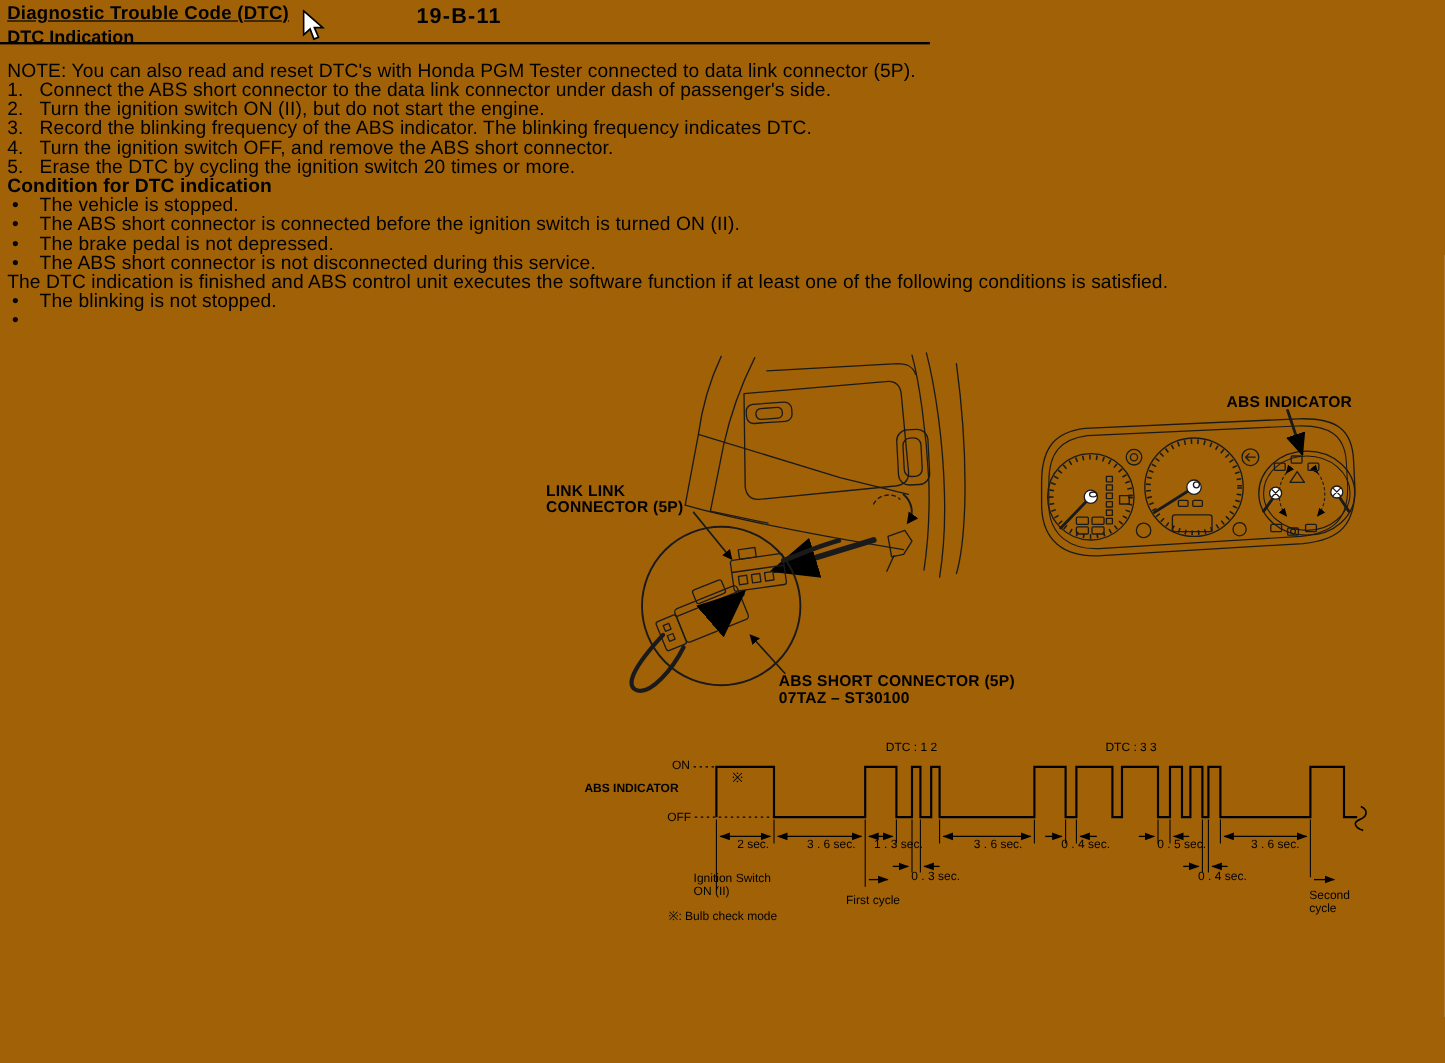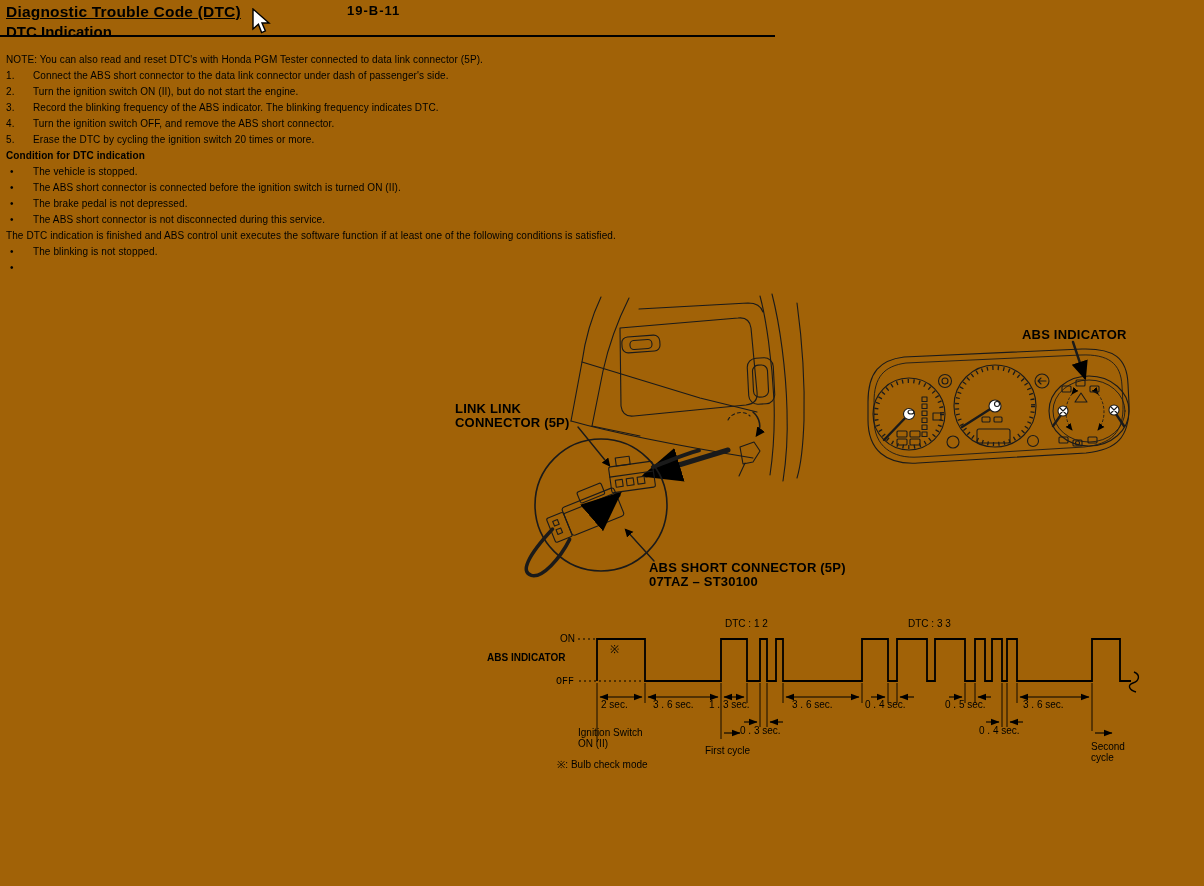--- a/index.html
+++ b/index.html
@@ -4,41 +4,41 @@
 <style>
   html,body{margin:0;padding:0;}
   body{width:1204px;height:886px;background:#ffffff;overflow:hidden;
        font-family:"Liberation Sans", sans-serif;color:#000;}
   #page{position:relative;width:1204px;height:886px;background:#a16207;}
 
   
   .hdr-title{position:absolute;left:6px;top:3px;font-size:15.5px;font-weight:bold;
              text-decoration:underline;letter-spacing:.2px;}
   .hdr-sub{position:absolute;left:6px;top:23px;font-size:15px;font-weight:bold;}
-  .hdr-page{position:absolute;left:347px;top:3px;font-size:13px;font-weight:bold;letter-spacing:1px;}
+  .hdr-page{position:absolute;left:347px;top:3px;font-size:18px;font-weight:bold;letter-spacing:1px;}
   .hdr-rule{position:absolute;left:0;top:35px;width:775px;height:2px;background:#000;}
 
   
-  .textblock{position:absolute;left:6px;top:52px;width:790px;font-size:10px;
+  .textblock{position:absolute;left:6px;top:52px;width:790px;font-size:16px;
              letter-spacing:.1px;line-height:16px;}
   .tline{white-space:nowrap;display:flex;}
   .tmark{display:inline-block;width:27px;flex:0 0 27px;}
   .tmark.bullet{padding-left:4px;width:23px;flex-basis:23px;}
   .theading{font-weight:bold;}
 
   
   .fig{position:absolute;}
   .fig svg{position:absolute;left:0;top:0;}
   .figlabel{position:absolute;font-size:13px;font-weight:bold;line-height:13.5px;
             letter-spacing:.2px;white-space:nowrap;}
 
   
   .tdlabel{position:absolute;font-size:10px;line-height:11px;white-space:nowrap;}
   .tdlabel.bold{font-weight:bold;}
-  .tdlabel.ctr{text-align:left;}
+  .tdlabel.ctr{text-align:right;}
 
   .cursor{position:absolute;left:252px;top:8px;}
 </style>
 </head>
 <body>
 
 <div id="page">
 
   <div class="hdr-title">Diagnostic Trouble Code (DTC)</div>
   <div class="hdr-sub">DTC Indication</div>
@@ -308,21 +308,21 @@
         <line x1="986" y1="722" x2="999" y2="722" marker-end="url(#ah-t)"></line>
         <line x1="1023" y1="722" x2="1010" y2="722" marker-end="url(#ah-t)"></line>
 
         <line x1="724" y1="733" x2="740" y2="733" marker-end="url(#ah-t)"></line>
         <line x1="1095" y1="733" x2="1112" y2="733" marker-end="url(#ah-t)"></line>
       </g>
     </svg>
 
     <div class="tdlabel bold" style="left:32px;top:39px;">ABS INDICATOR</div>
     <div class="tdlabel" style="left:105px;top:20px;">ON</div>
-    <div class="tdlabel" style="left:101px;top:63px;font-family:Liberation Mono, monospace;">OFF</div>
+    <div class="tdlabel" style="left:101px;top:63px;">OFF</div>
     <div class="tdlabel" style="left:155px;top:31px;font-size:11px;">※</div>
 
     <div class="tdlabel ctr" style="left:270px;top:5px;width:56px;">DTC : 1 2</div>
     <div class="tdlabel ctr" style="left:453px;top:5px;width:56px;">DTC : 3 3</div>
 
     <div class="tdlabel ctr" style="left:146px;top:86px;width:40px;">2 sec.</div>
     <div class="tdlabel ctr" style="left:198px;top:86px;width:60px;">3 . 6 sec.</div>
     <div class="tdlabel ctr" style="left:254px;top:86px;width:60px;">1 . 3 sec.</div>
     <div class="tdlabel ctr" style="left:337px;top:86px;width:60px;">3 . 6 sec.</div>
     <div class="tdlabel ctr" style="left:410px;top:86px;width:60px;">0 . 4 sec.</div>

